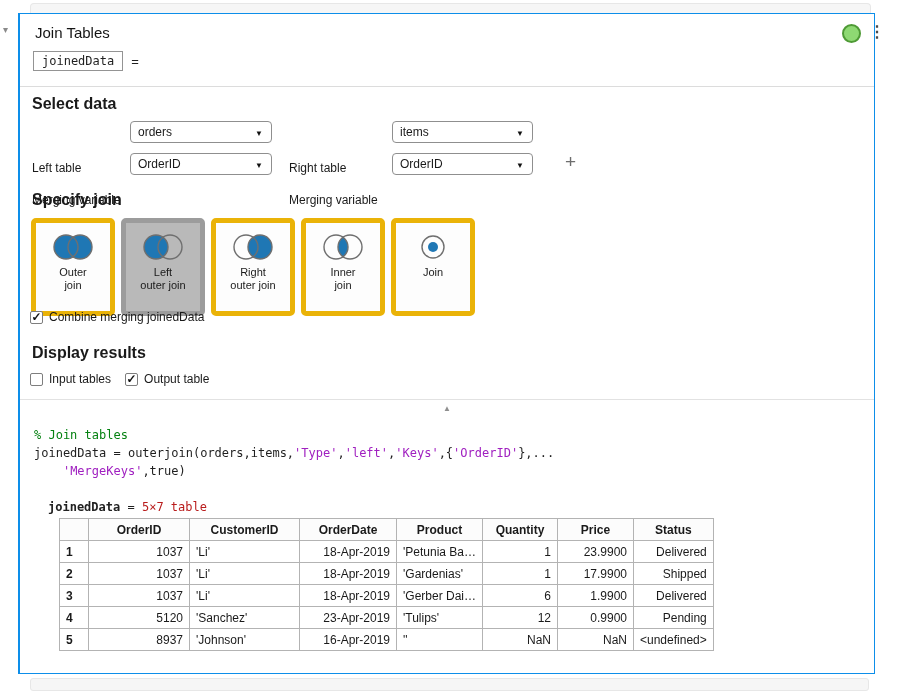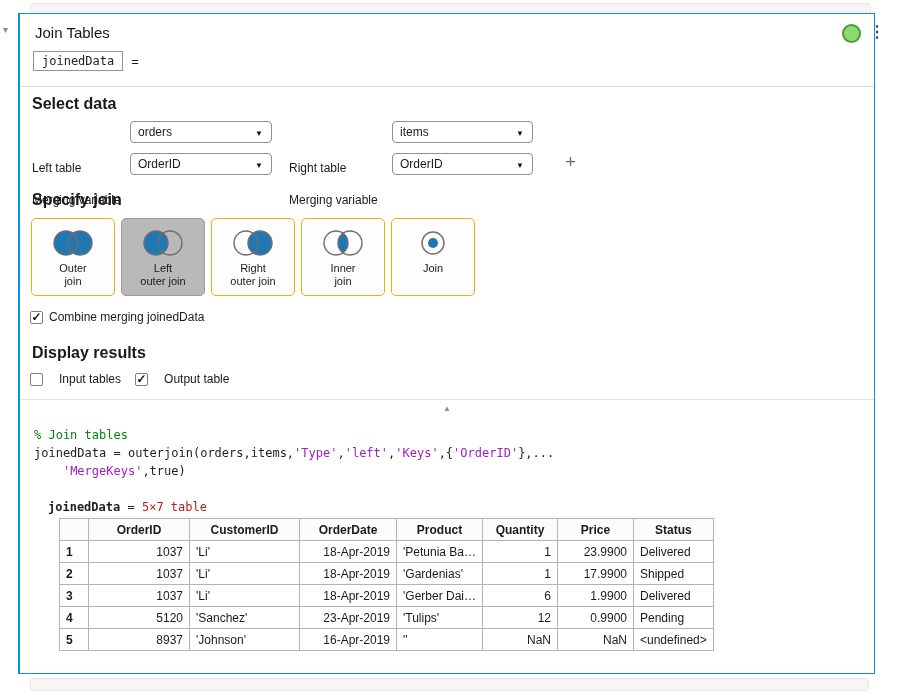--- a/index.html
+++ b/index.html
@@ -38,30 +38,30 @@
   .row1{top:107px}.row2{top:139px}
   .lbl{position:absolute;top:12px;font-size:12px;margin-top:28px;}
   .l1{left:12px}.l2{left:269px}
   .dropdown{position:absolute;top:0;height:22px;box-sizing:border-box;background:#fff;
     border:1px solid #8f8f8f;border-radius:4px;font-size:12px;padding:3px 20px 0 7px;cursor:pointer;}
   .dd-a{left:110px;width:142px}.dd-b{left:372px;width:141px}
   .dd-arrow{position:absolute;right:8px;top:7px;font-size:8px;color:#111;}
   .plus{position:absolute;left:545px;top:-2px;font-size:19px;color:#6d6d6d;cursor:pointer;}
 
   .join-options{position:absolute;left:11px;top:204px;display:flex;gap:6px;}
-  .join-btn{width:84px;height:78px;box-sizing:border-box;border:1px solid #eab308;border-radius:5px;
+  .join-btn{width:84px;height:98px;box-sizing:border-box;border:5px solid #eab308;border-radius:5px;
     background:#fdfdfd;display:flex;flex-direction:column;align-items:center;cursor:pointer;}
   .join-btn.selected{background:#b9b9b9;border-color:#9c9c9c;}
   .jb-icon{margin-top:10px;height:28px;}
   .jb-label{margin-top:5px;font-size:11px;line-height:13px;text-align:center;color:#1a1a1a;}
 
   .chk-row{position:absolute;display:flex;align-items:center;font-size:12px;gap:6px;}
   .combine{left:10px;top:296px;}
   .results{left:10px;top:358px;gap:14px;}
-  .chk-group{display:flex;align-items:center;gap:16px;cursor:pointer;}
+  .chk-group{display:flex;align-items:center;gap:6px;cursor:pointer;}
   .checkbox{display:inline-block;width:13px;height:13px;box-sizing:border-box;border:1px solid #7e7e7e;
     border-radius:2px;background:#fff;font-size:12px;line-height:11px;text-align:center;
     font-weight:700;color:#111;cursor:pointer;flex:0 0 auto;}
 
   .code-divider{position:absolute;left:0;top:385px;width:100%;border-top:1px solid #e2e2e2;}
   .code-collapse{position:absolute;left:0;top:390px;width:100%;text-align:center;font-size:8px;
     color:#8f8f8f;cursor:pointer;}
   .code-block{position:absolute;left:14px;top:412px;font-family:"DejaVu Sans Mono",monospace;
     font-size:12px;line-height:18px;white-space:pre;color:#1f1f1f;}
   .c-comment{color:var(--code-green);}
@@ -78,21 +78,21 @@
     overflow:hidden;white-space:nowrap;box-sizing:border-box;}
   .out-table{border:1px solid #999;}
   .out-table thead th{font-weight:700;text-align:center;background:#fcfcfc;}
   .out-table td.row-num{font-weight:700;text-align:left;}
   .out-table td:nth-child(2){text-align:right;}
   .out-table td:nth-child(3){text-align:left;}
   .out-table td:nth-child(4){text-align:right;}
   .out-table td:nth-child(5){text-align:left;}
   .out-table td:nth-child(6){text-align:right;}
   .out-table td:nth-child(7){text-align:right;}
-  .out-table td:nth-child(8){text-align:left;}
+  .out-table td:nth-child(8){text-align:right;}
   .col-0{width:29px}.col-1{width:101px}.col-2{width:110px}.col-3{width:97px}
   .col-4{width:86px}.col-5{width:75px}.col-6{width:76px}.col-7{width:78px}
 </style>
 </head>
 <body>
 
 <div class="strip-top"></div>
 <div class="collapse-caret">▾</div>
 
 <div class="panel">

